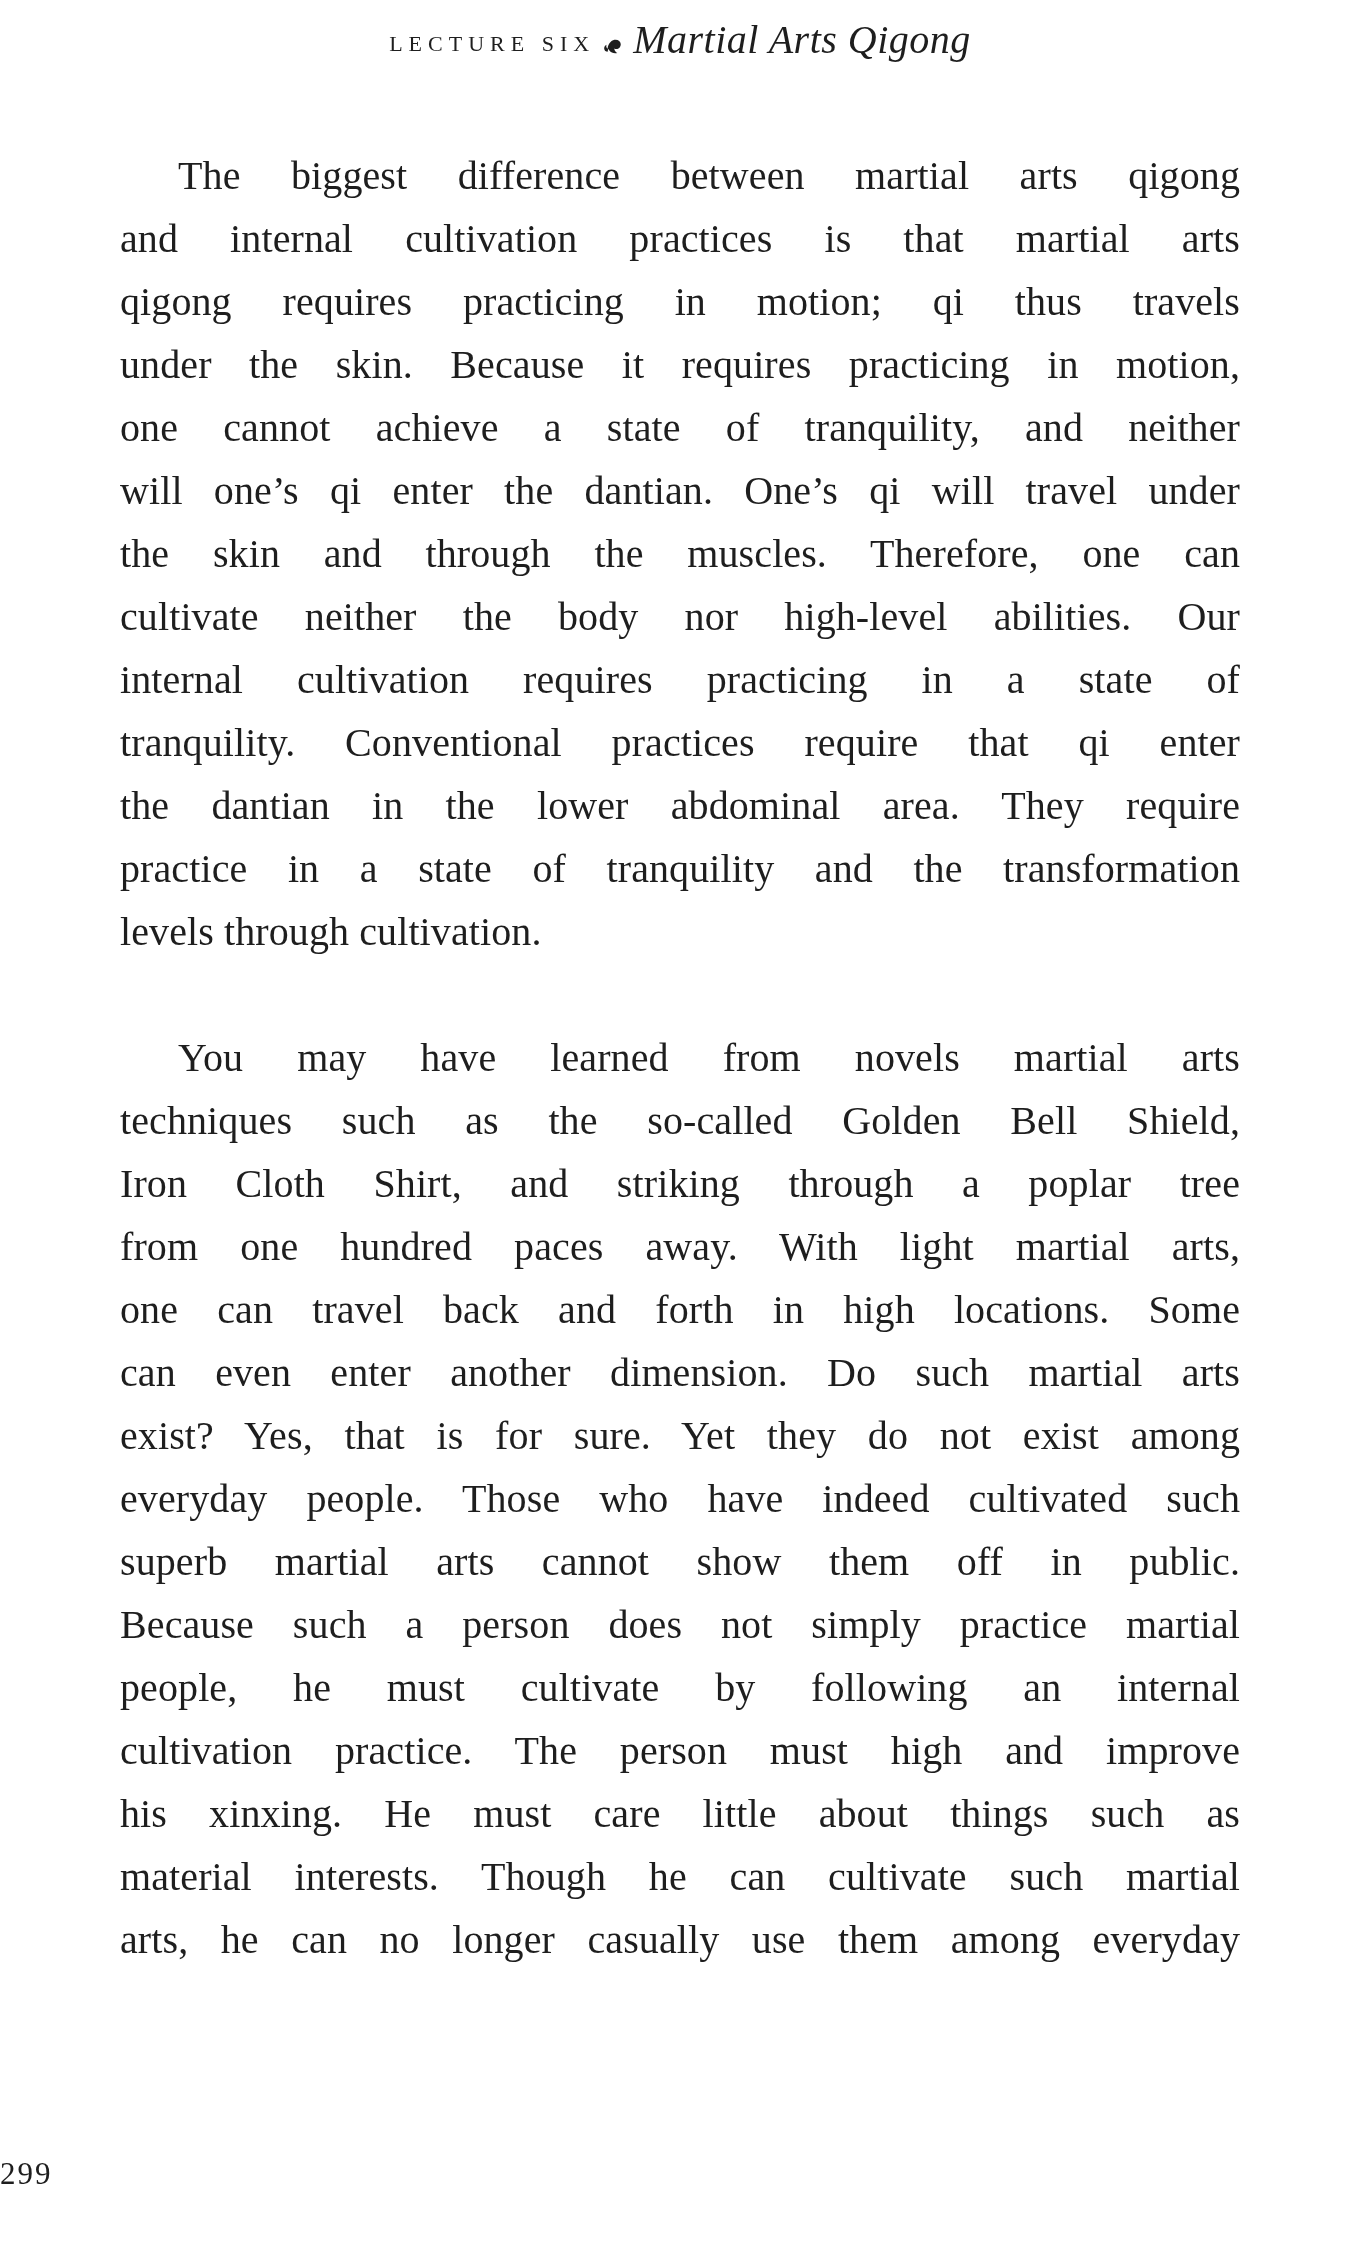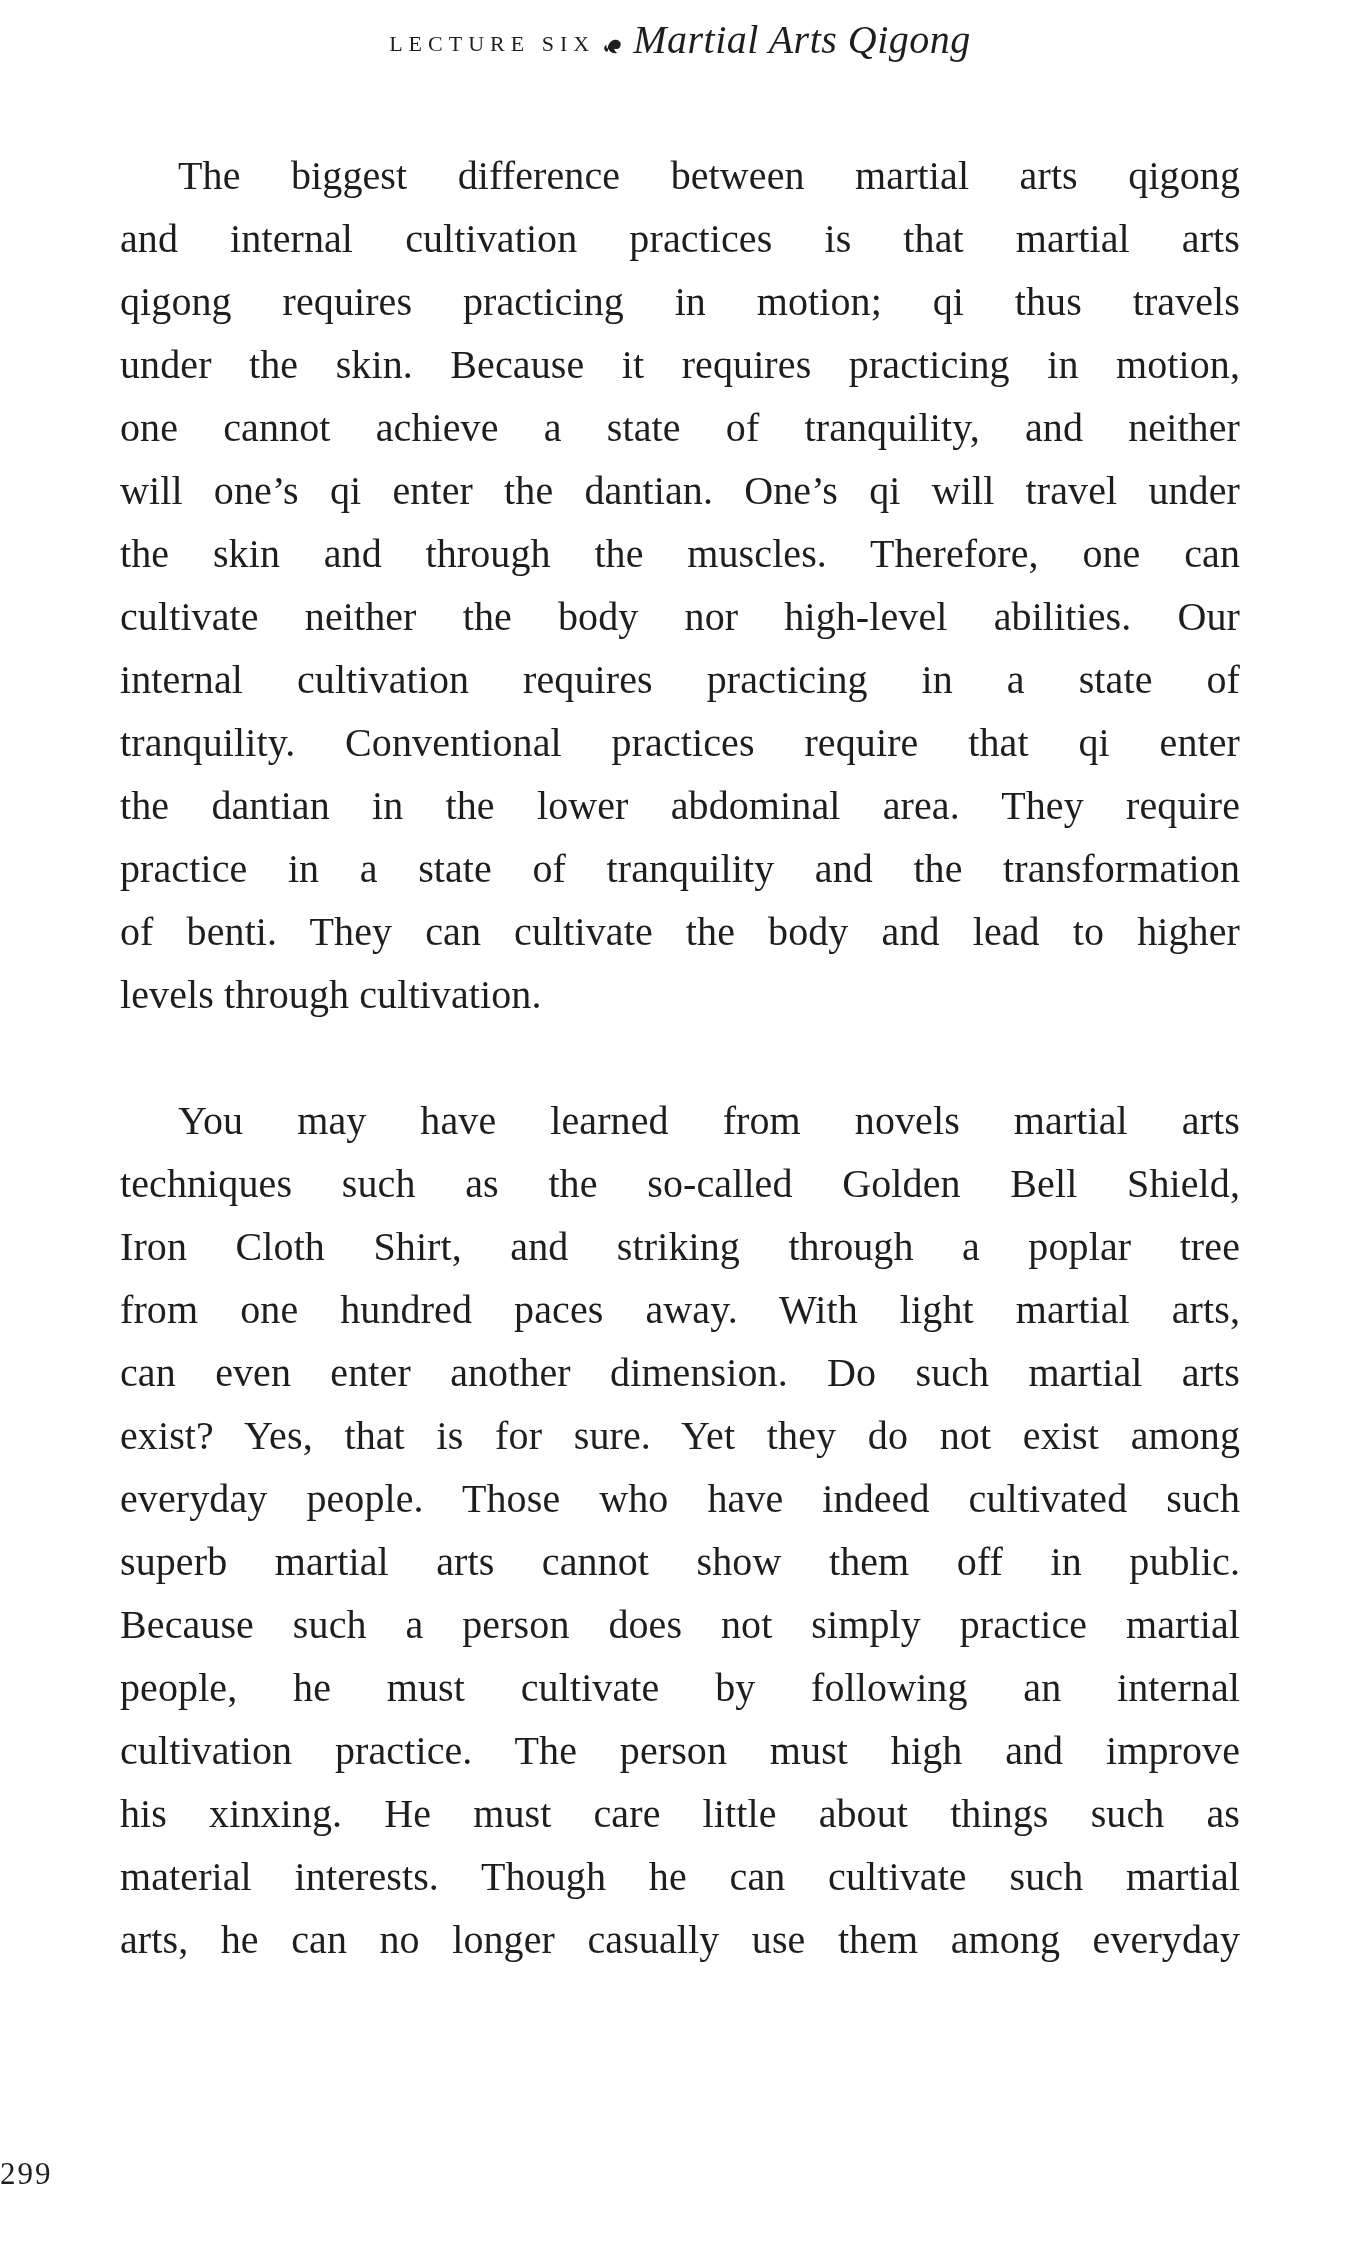--- a/index.html
+++ b/index.html
@@ -86,28 +86,28 @@
         <div class="line">qigong requires practicing in motion; qi thus travels</div>
         <div class="line">under the skin. Because it requires practicing in motion,</div>
         <div class="line">one cannot achieve a state of tranquility, and neither</div>
         <div class="line">will one’s qi enter the dantian. One’s qi will travel under</div>
         <div class="line">the skin and through the muscles. Therefore, one can</div>
         <div class="line">cultivate neither the body nor high-level abilities. Our</div>
         <div class="line">internal cultivation requires practicing in a state of</div>
         <div class="line">tranquility. Conventional practices require that qi enter</div>
         <div class="line">the dantian in the lower abdominal area. They require</div>
         <div class="line">practice in a state of tranquility and the transformation</div>
-        <div class="line">of benti. They can cultivate the body and lead to higher</div>
         <div class="line flush">levels through cultivation.</div>
       </div>
       <div class="paragraph">
         <div class="line first">You may have learned from novels martial arts</div>
         <div class="line">techniques such as the so-called Golden Bell Shield,</div>
         <div class="line">Iron Cloth Shirt, and striking through a poplar tree</div>
         <div class="line">from one hundred paces away. With light martial arts,</div>
+        <div class="line">one can travel back and forth in high locations. Some</div>
         <div class="line">can even enter another dimension. Do such martial arts</div>
         <div class="line">exist? Yes, that is for sure. Yet they do not exist among</div>
         <div class="line">everyday people. Those who have indeed cultivated such</div>
         <div class="line">superb martial arts cannot show them off in public.</div>
         <div class="line">Because such a person does not simply practice martial</div>
         <div class="line">people, he must cultivate by following an internal</div>
         <div class="line">cultivation practice. The person must high and improve</div>
         <div class="line">his xinxing. He must care little about things such as</div>
         <div class="line">material interests. Though he can cultivate such martial</div>
         <div class="line">arts, he can no longer casually use them among everyday</div>

